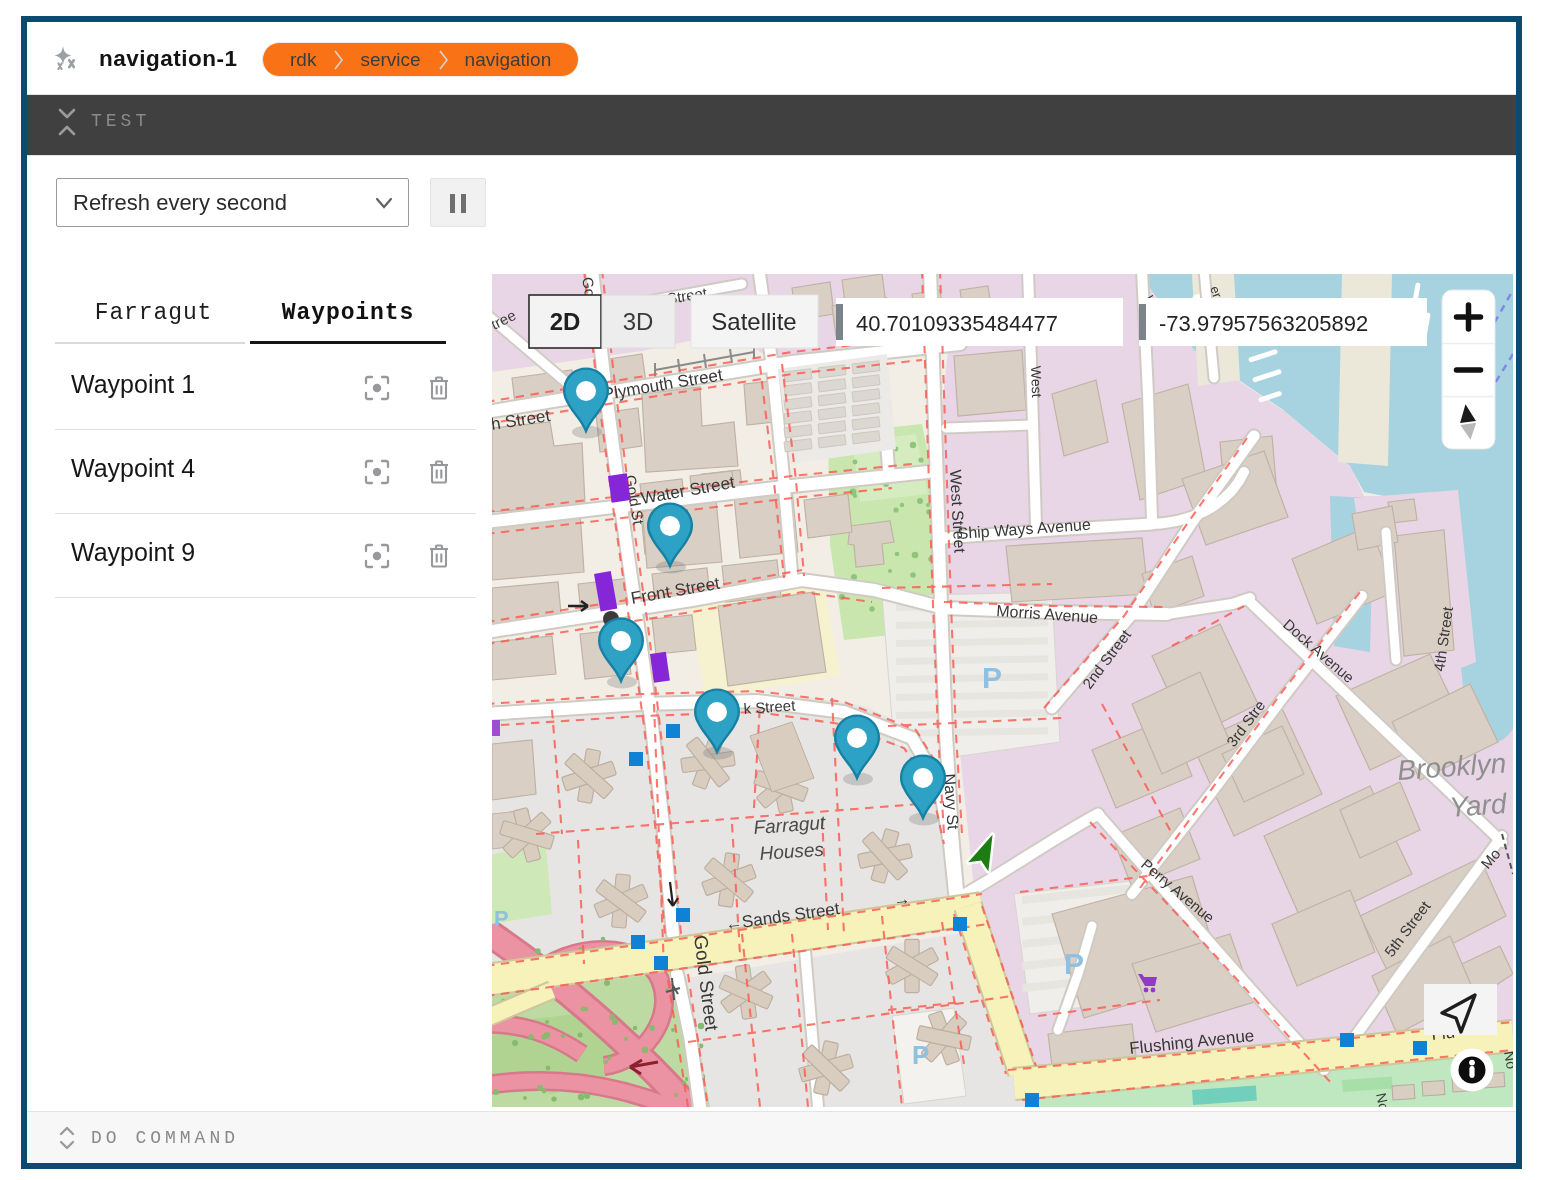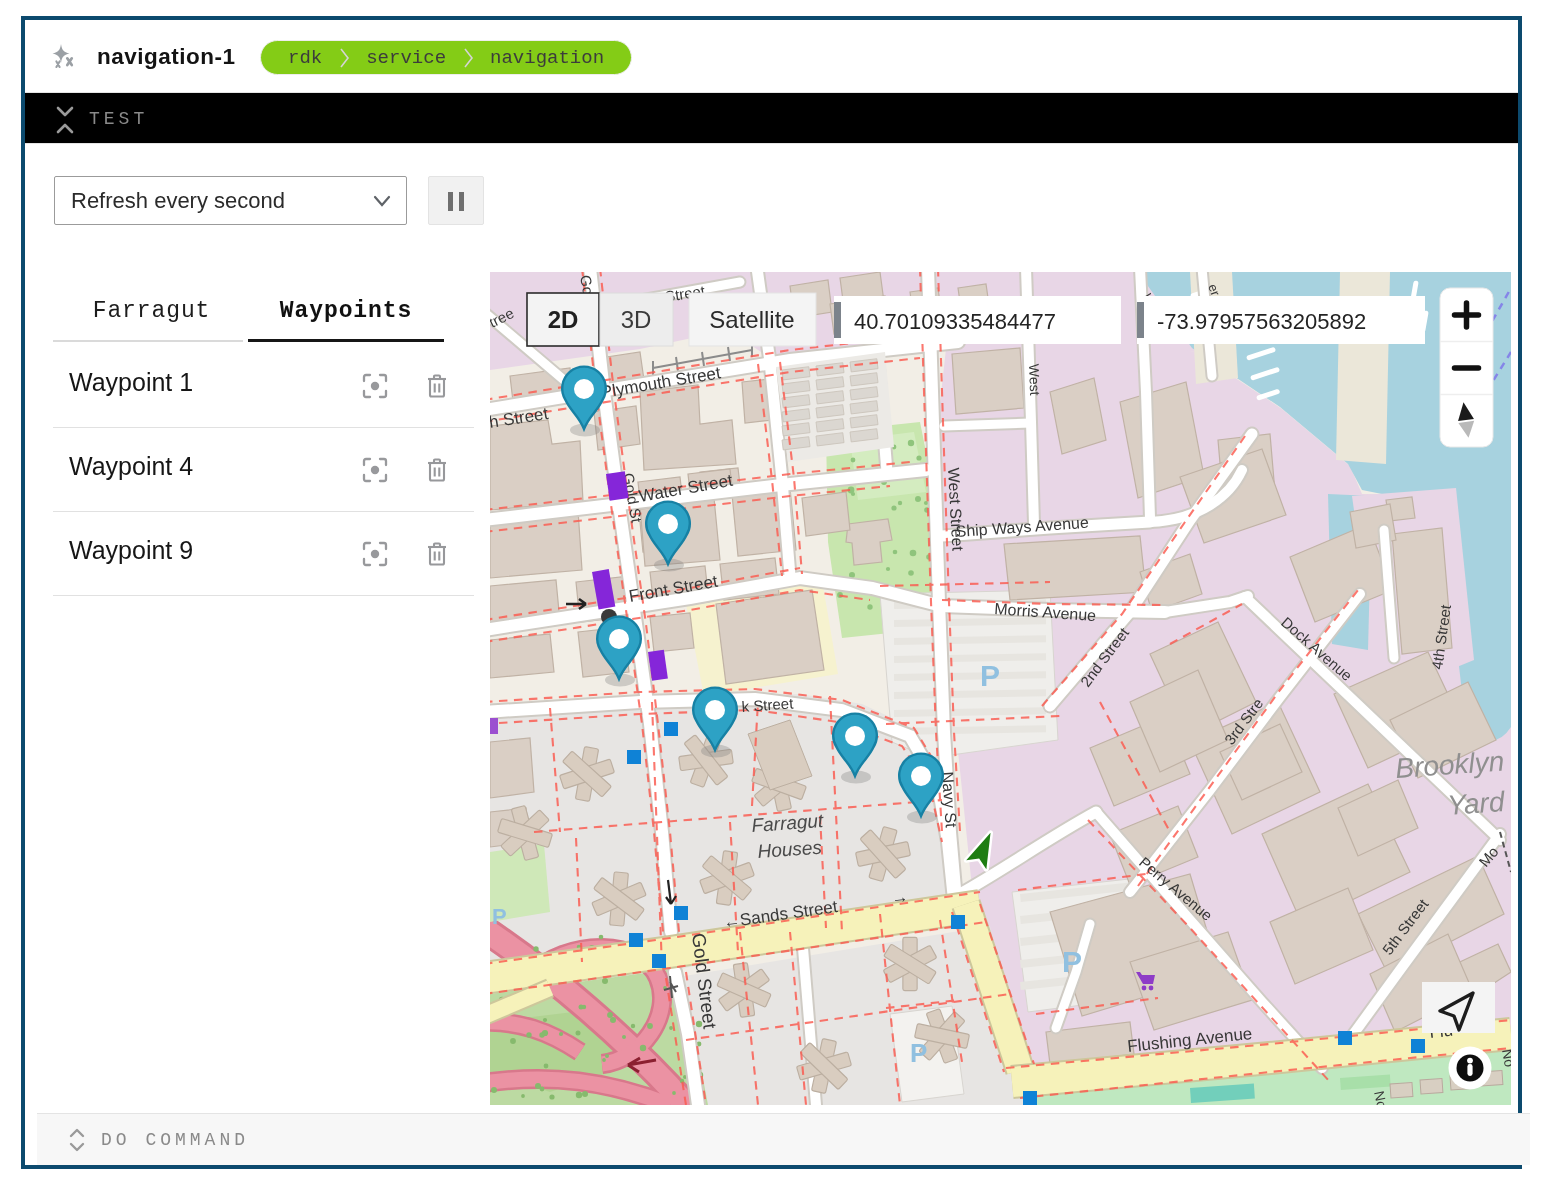--- a/index.html
+++ b/index.html
@@ -1,40 +1,40 @@
 <!DOCTYPE html>
 <html><head><meta charset="utf-8"><title>navigation-1</title>
 <style>
   * { margin:0; padding:0; box-sizing:border-box; }
   html,body { width:1542px; height:1180px; background:#fff; font-family:"Liberation Sans", sans-serif; }
-  .card { position:absolute; left:21px; top:16px; width:1501px; height:1153px; background:#fff; border:4px solid #0c4a6e; }
+  .card { position:absolute; left:21px; top:16px; width:1501px; height:1153px; background:#fff; border:6px solid #0c4a6e; }
   .hdr { position:absolute; left:0; top:0; width:100%; height:72px; }
   .hicon { position:absolute; left:25px; top:23px; }
   .htitle { position:absolute; left:72px; top:24px; font-size:22.5px; font-weight:bold; color:#131313; letter-spacing:0.5px; }
-  .crumb { position:absolute; left:235px; top:20px; height:35px; background:#84cc16; border:1px solid #ededed; border-radius:18px; display:flex; align-items:center; padding:0 27px; font-size:19px; color:#3c3c3c;font-family:Liberation Mono, monospace; }
+  .crumb { position:absolute; left:235px; top:20px; height:35px; background:#f97316; border:1px solid #ededed; border-radius:18px; display:flex; align-items:center; padding:0 27px; font-size:19px; color:#3c3c3c; }
   .crumb .sep { display:inline-block; width:22px; height:22px; margin:0 11px; }
-  .bar { position:absolute; left:0; width:100%; height:52px; background:#000000; border-top:1px solid #e4e4e4; border-bottom:1px solid #e4e4e4; }
+  .bar { position:absolute; left:0; width:100%; height:62px; background:#404040; border-top:1px solid #e4e4e4; border-bottom:1px solid #e4e4e4; }
   .bar .btxt { position:absolute; left:64px; top:16px; font-family:"Liberation Mono", monospace; font-size:18px; letter-spacing:4px; color:#8a8a8a; }
   .bar svg { position:absolute; left:29px; top:13px; }
   .selrow { position:absolute; left:29px; top:156px; }
   .sel { position:absolute; left:0; top:0; width:353px; height:49px; border:1px solid #9b9b9b; border-radius:2px; background:#fff; }
   .sel span { position:absolute; left:16px; top:11px; font-size:22px; color:#2b2b2b; }
   .pausebtn { position:absolute; left:374px; top:0; width:56px; height:49px; background:#f1f1f1; border:1px solid #e3e3e3; border-radius:2px; }
   .tabs { position:absolute; left:7px; top:263px; width:412px; height:60px; font-family:"Liberation Mono", monospace; font-size:23px; letter-spacing:0.9px; }
   .tab1 { position:absolute; left:14px; top:15px; width:211px; text-align:center; color:#1d1d1d; }
   .tab2 { position:absolute; left:216px; top:15px; width:196px; text-align:center; color:#111; font-weight:bold; }
   .tabu1 { position:absolute; left:21px; top:57px; width:190px; height:2px; background:#dadada; }
   .tabu2 { position:absolute; left:216px; top:56px; width:196px; height:3px; background:#161616; }
   .rows { position:absolute; left:28px; top:324px; width:421px; }
   .row { position:relative; width:421px; height:84px; border-bottom:1px solid #e1e1e1; }
   .row.last { border-bottom:none; }
   .row .nm { position:absolute; left:16px; top:24px; font-size:25px; color:#161616; }
   .row svg { position:absolute; top:29px; }
   .map { position:absolute; left:465px; top:252px; width:1021px; height:833px; overflow:hidden; }
-  .docmd { position:absolute; left:12px; bottom:0; width:100%; height:52px; background:#f7f7f7; border-top:1px solid #e4e4e4; }
+  .docmd { position:absolute; left:0; bottom:0; width:100%; height:52px; background:#f7f7f7; border-top:1px solid #e4e4e4; }
   .docmd .btxt { position:absolute; left:64px; top:16px; font-family:"Liberation Mono", monospace; font-size:18px; letter-spacing:4px; color:#8a8a8a; }
   .docmd svg { position:absolute; left:31px; top:13px; }
 </style></head>
 <body>
 <div class="card">
   <div class="hdr">
     <svg class="hicon" width="30" height="30" viewBox="0 0 30 30">
       <path d="M11,1 C12,7.2 13.6,9.2 19.5,10.5 C13.6,11.8 12,13.8 11,20 C10,13.8 8.4,11.8 2.5,10.5 C8.4,9.2 10,7.2 11,1 Z" fill="#9ba0a5"></path>
       <path d="M7,17.5 L11,24.5 M11,17.5 L7,24.5" stroke="#9ba0a5" stroke-width="2.6" stroke-linecap="round" transform="scale(0.8) translate(1,5.5)"></path>
       <path d="M17,15 L22,22.5 M22,15 L17,22.5" stroke="#9ba0a5" stroke-width="3" stroke-linecap="round" transform="scale(0.9) translate(2.2,2)"></path>

